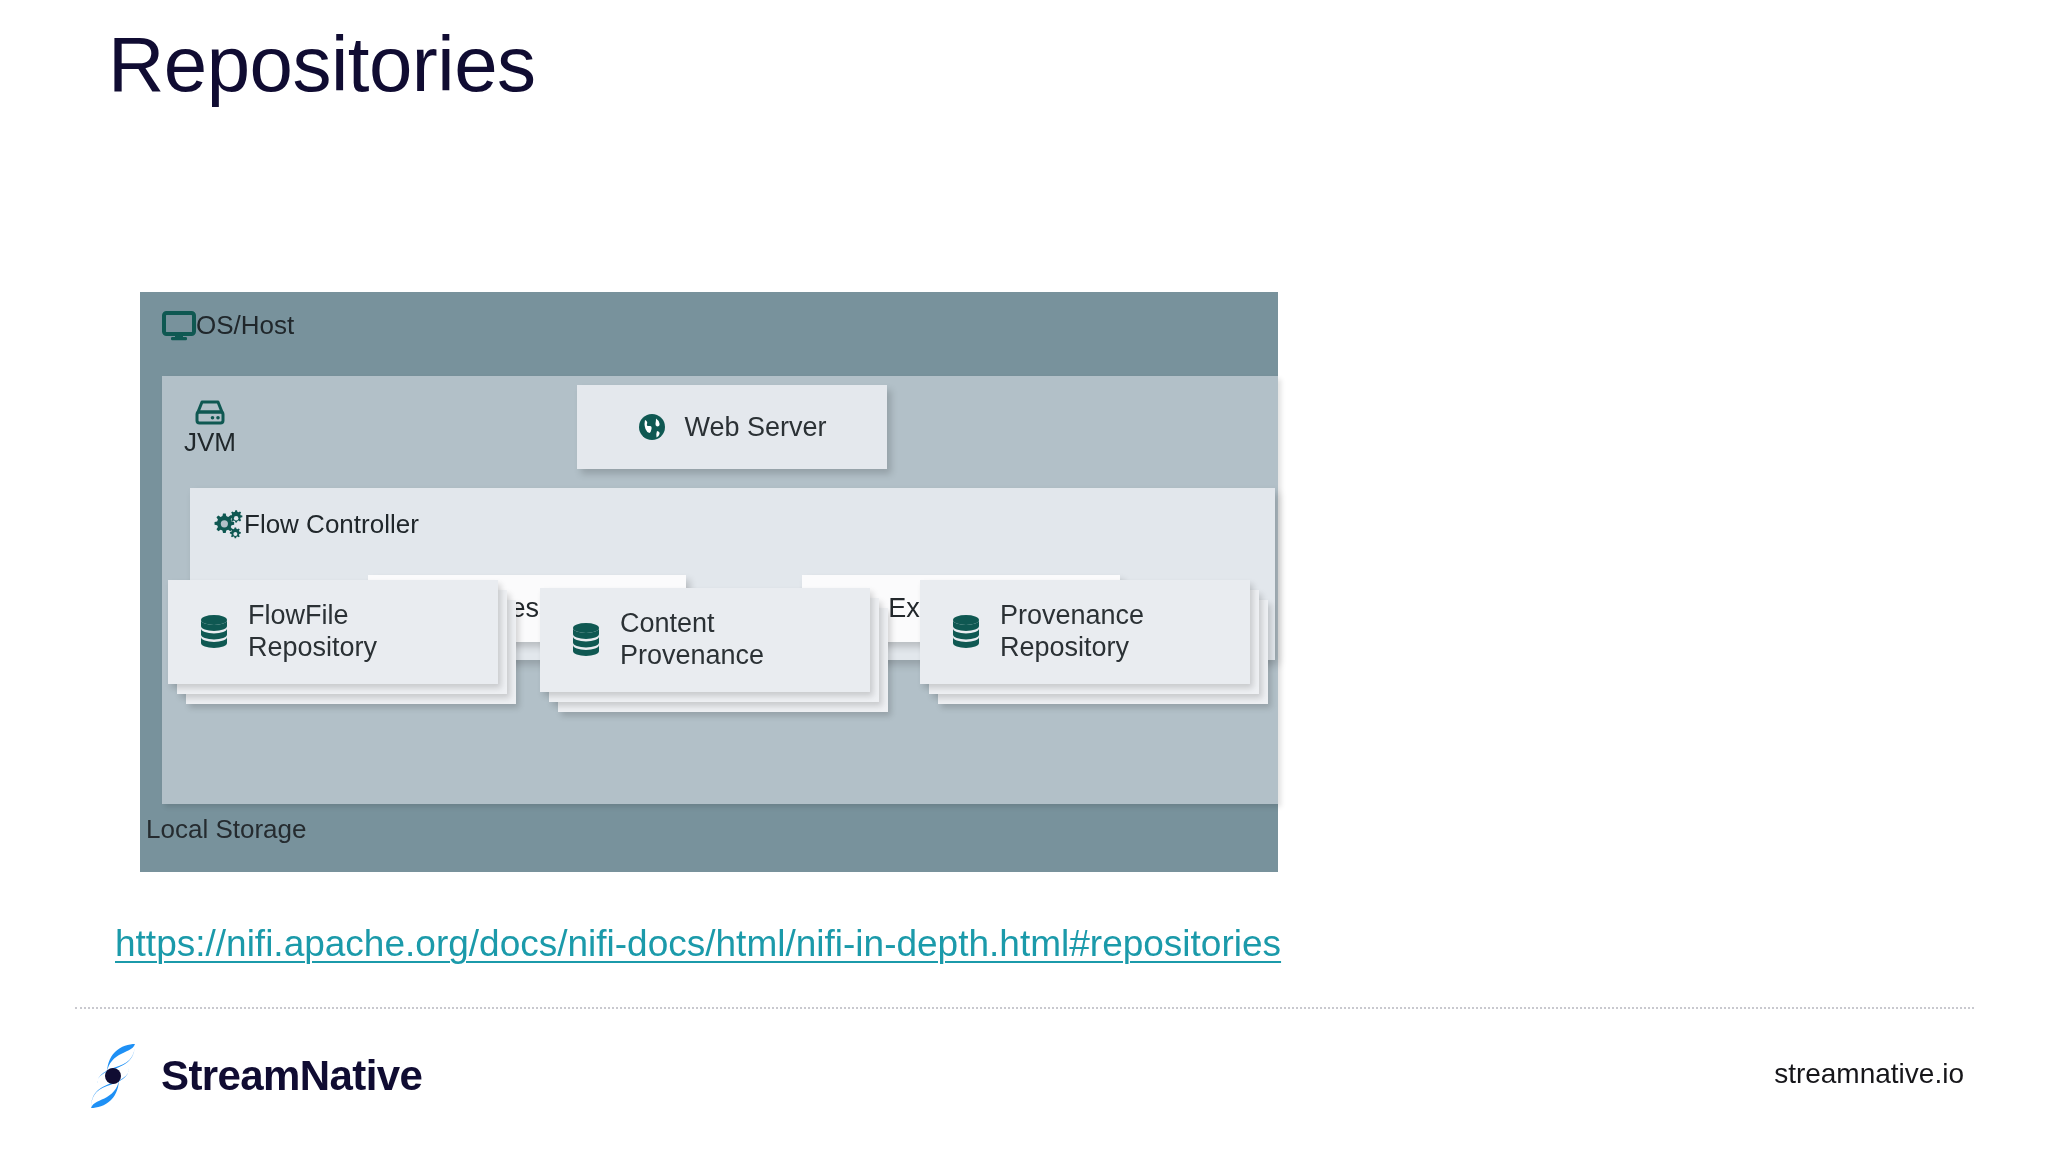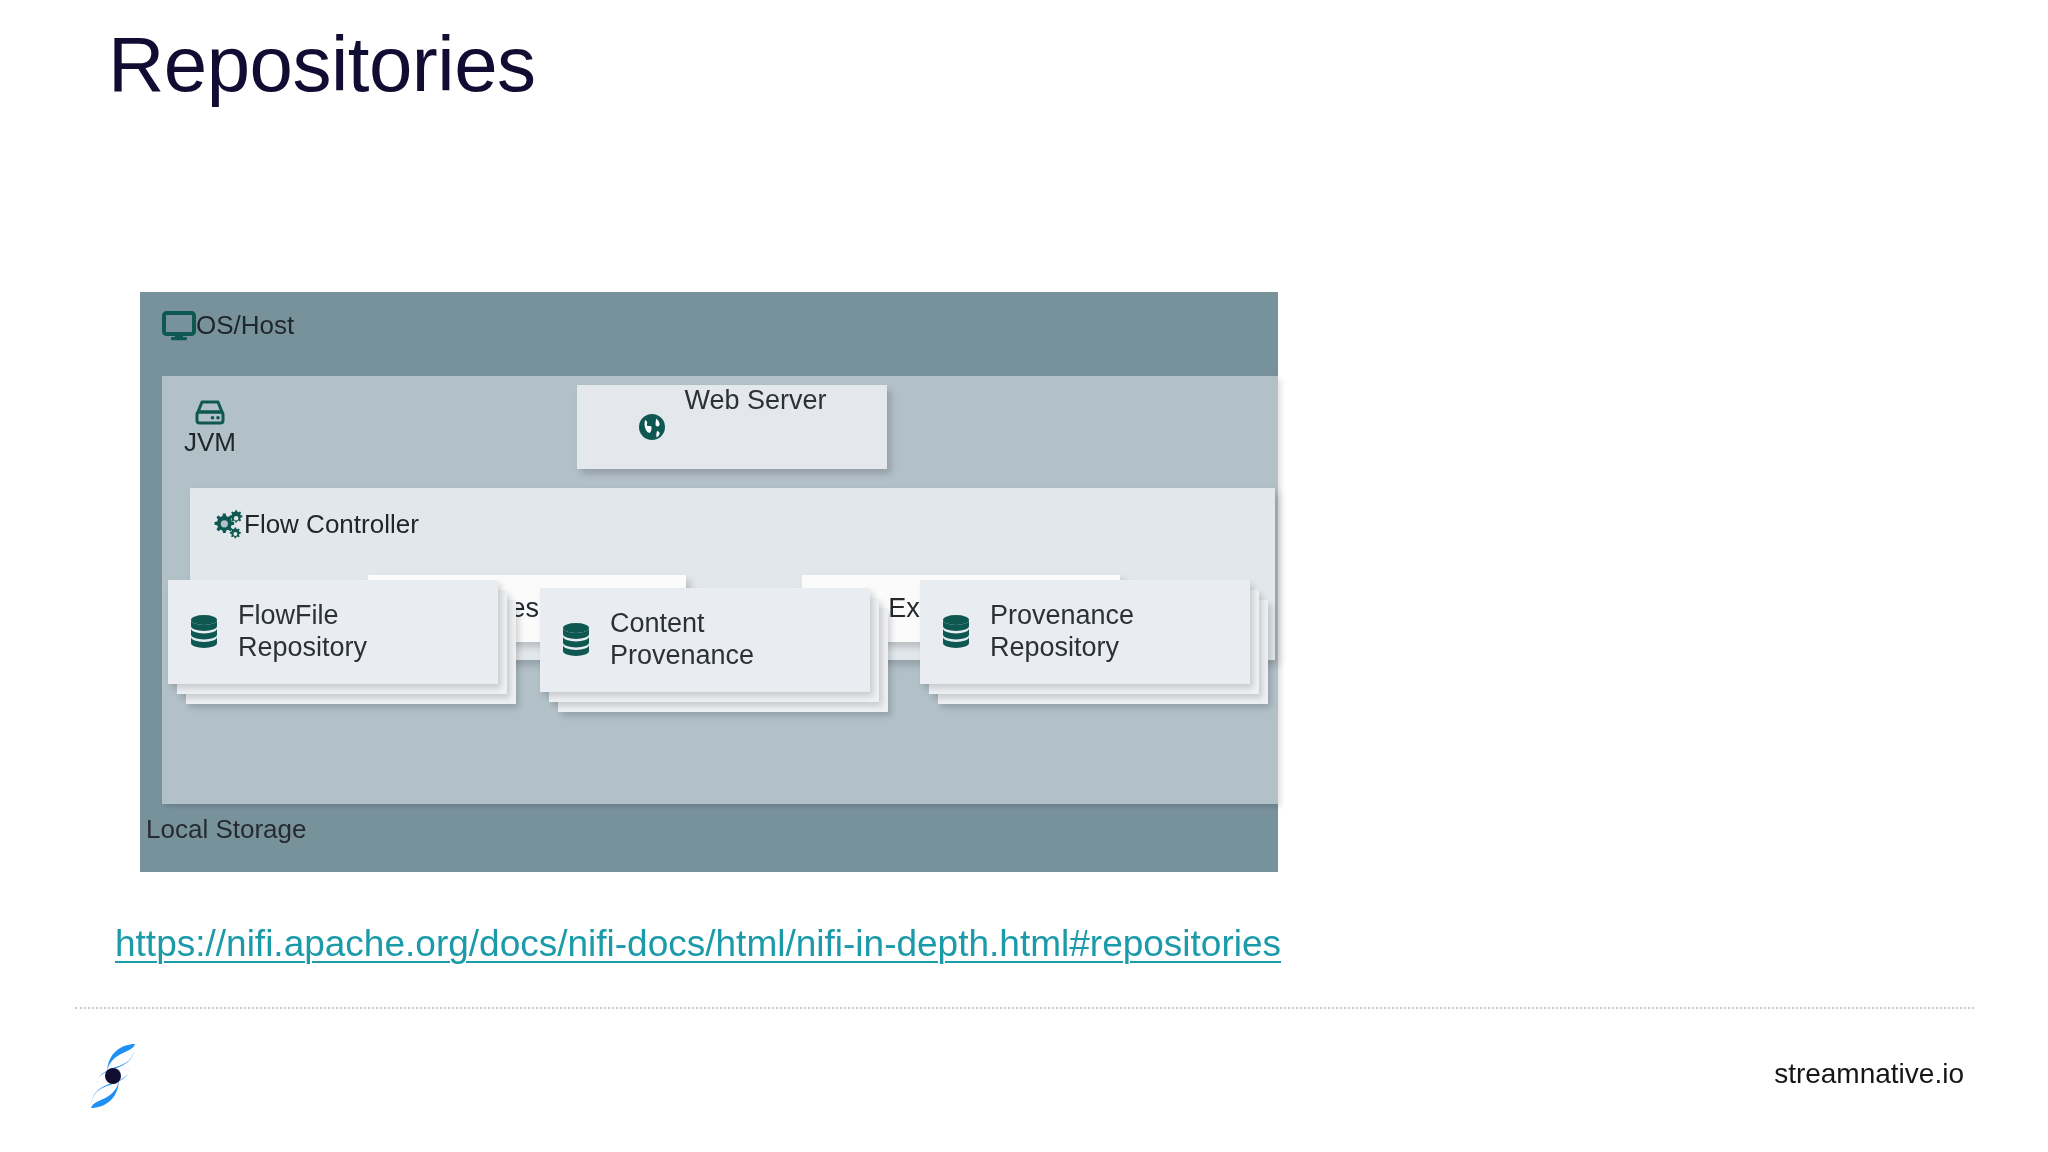--- a/index.html
+++ b/index.html
@@ -78,20 +78,21 @@
 
   
   .web-server {
     position: absolute;
     left: 415px;
     top: 9px;
     width: 310px;
     height: 84px;
     background: #e4e8ed;
     display: flex;
+    align-items: center;
     justify-content: center;
     gap: 17px;
     font-size: 27px;
     color: #2b3135;
     box-shadow: 4px 5px 7px rgba(0,0,0,0.17);
   }
 
   
   .flow-controller {
     position: absolute;
@@ -135,21 +136,21 @@
     box-shadow: 3px 4px 6px rgba(0,0,0,0.16);
   }
   .repo .layer.back2 { left: 18px;  top: 20px; width: 330px; height: 104px; }
   .repo .layer.back1 { left: 9px;   top: 10px; width: 330px; height: 104px; }
   .repo .layer.front {
     left: 0; top: 0; width: 330px; height: 104px;
     background: #e9ecf0;
     display: flex;
     align-items: center;
     gap: 18px;
-    padding-left: 20px;
+    padding-left: 30px;
     box-sizing: border-box;
   }
   .repo-label {
     font-size: 27px;
     line-height: 1.18;
     color: #2b3135;
     white-space: pre-line;
   }
   .repo.flowfile   { left: 28px;  top: 288px; }
   .repo.content    { left: 400px; top: 296px; }
@@ -352,15 +353,16 @@
 <div class="footer-logo-wrap">
   <span class="ico">
     <svg width="56" height="72" viewBox="0 0 56 72" aria-hidden="true">
       <path d="M50 4 C50 22 38 26 26 30 C16 33.5 12 38 12 44 C12 34 22 30 34 26 C46 22 50 14 50 4 Z" fill="#1e90f5"></path>
       <path d="M50 4 C44 4 36 6 30 12 C24 18 22 26 22 34 C22 26 27 19 34 15 C41 11 48 10 50 4 Z" fill="#1e90f5"></path>
       <path d="M6 68 C6 50 18 46 30 42 C40 38.5 44 34 44 28 C44 38 34 42 22 46 C10 50 6 58 6 68 Z" fill="#1e90f5"></path>
       <path d="M6 68 C12 68 20 66 26 60 C32 54 34 46 34 38 C34 46 29 53 22 57 C15 61 8 62 6 68 Z" fill="#1e90f5"></path>
       <circle cx="28" cy="36" r="8" fill="#100c32"></circle>
     </svg>
   </span>
+  <span class="brand-name">StreamNative</span>
 </div>
 
 <div class="footer-site">streamnative.io</div>
 
 </body></html>

